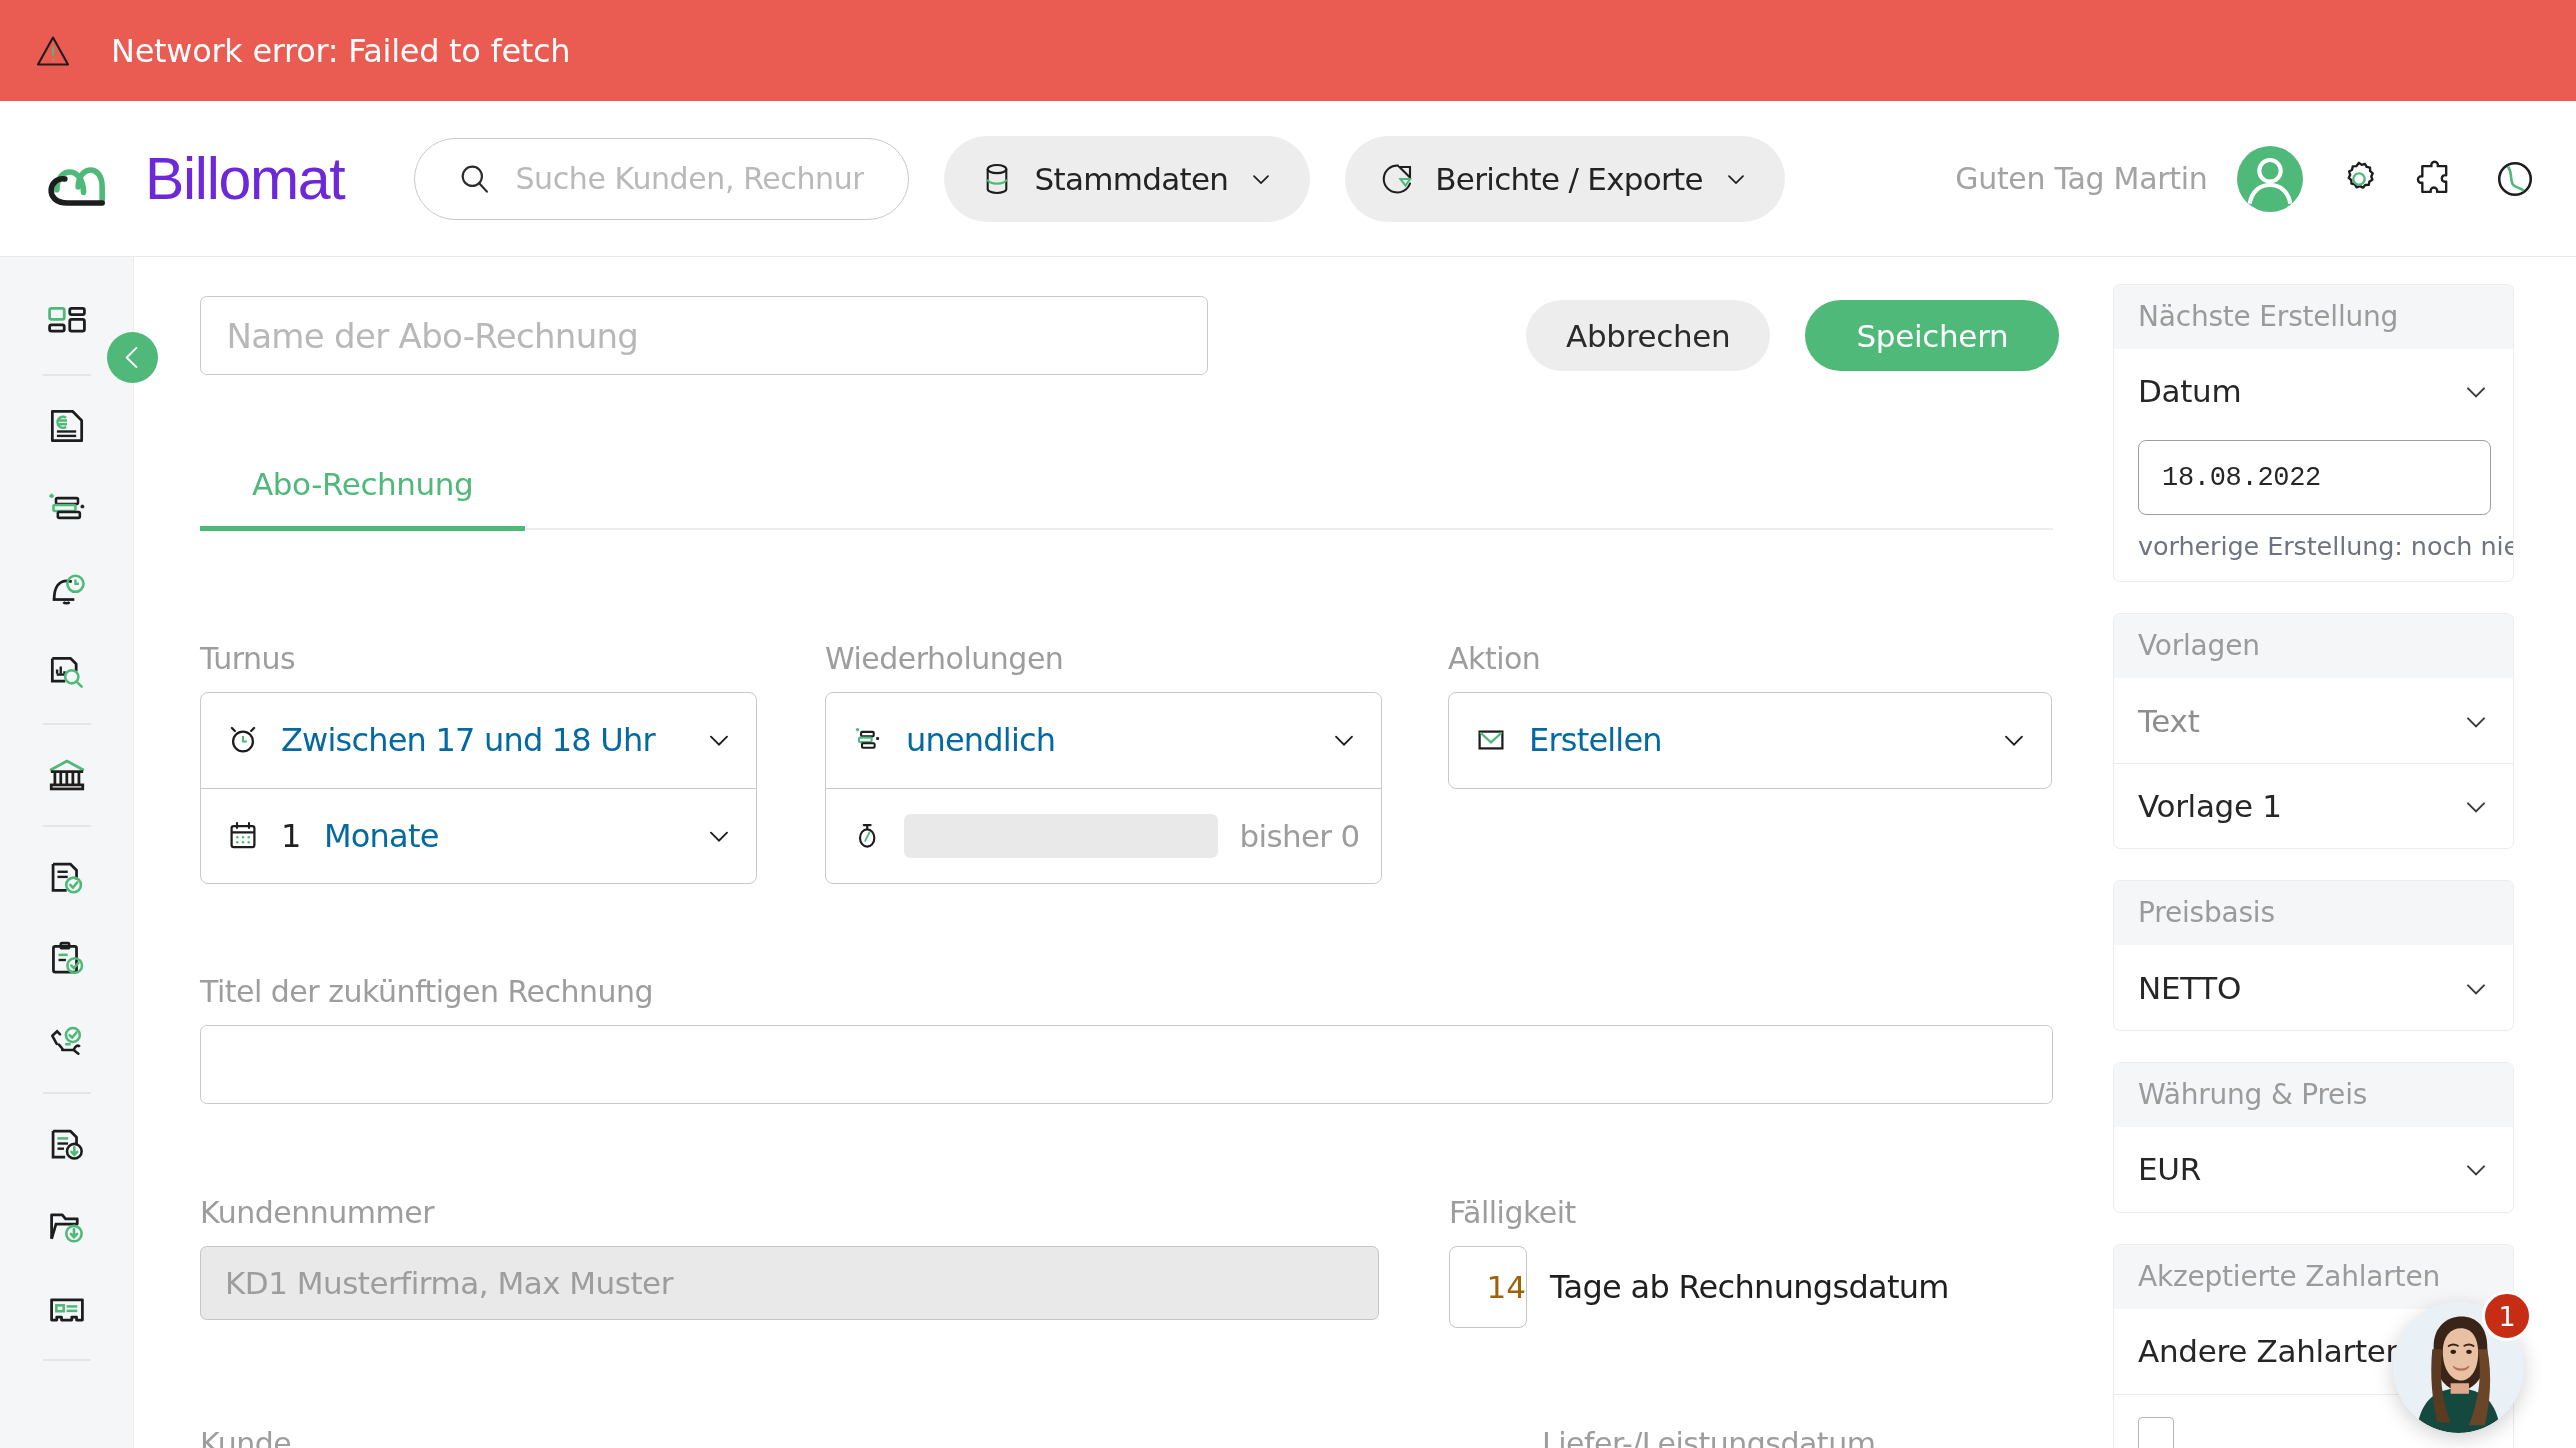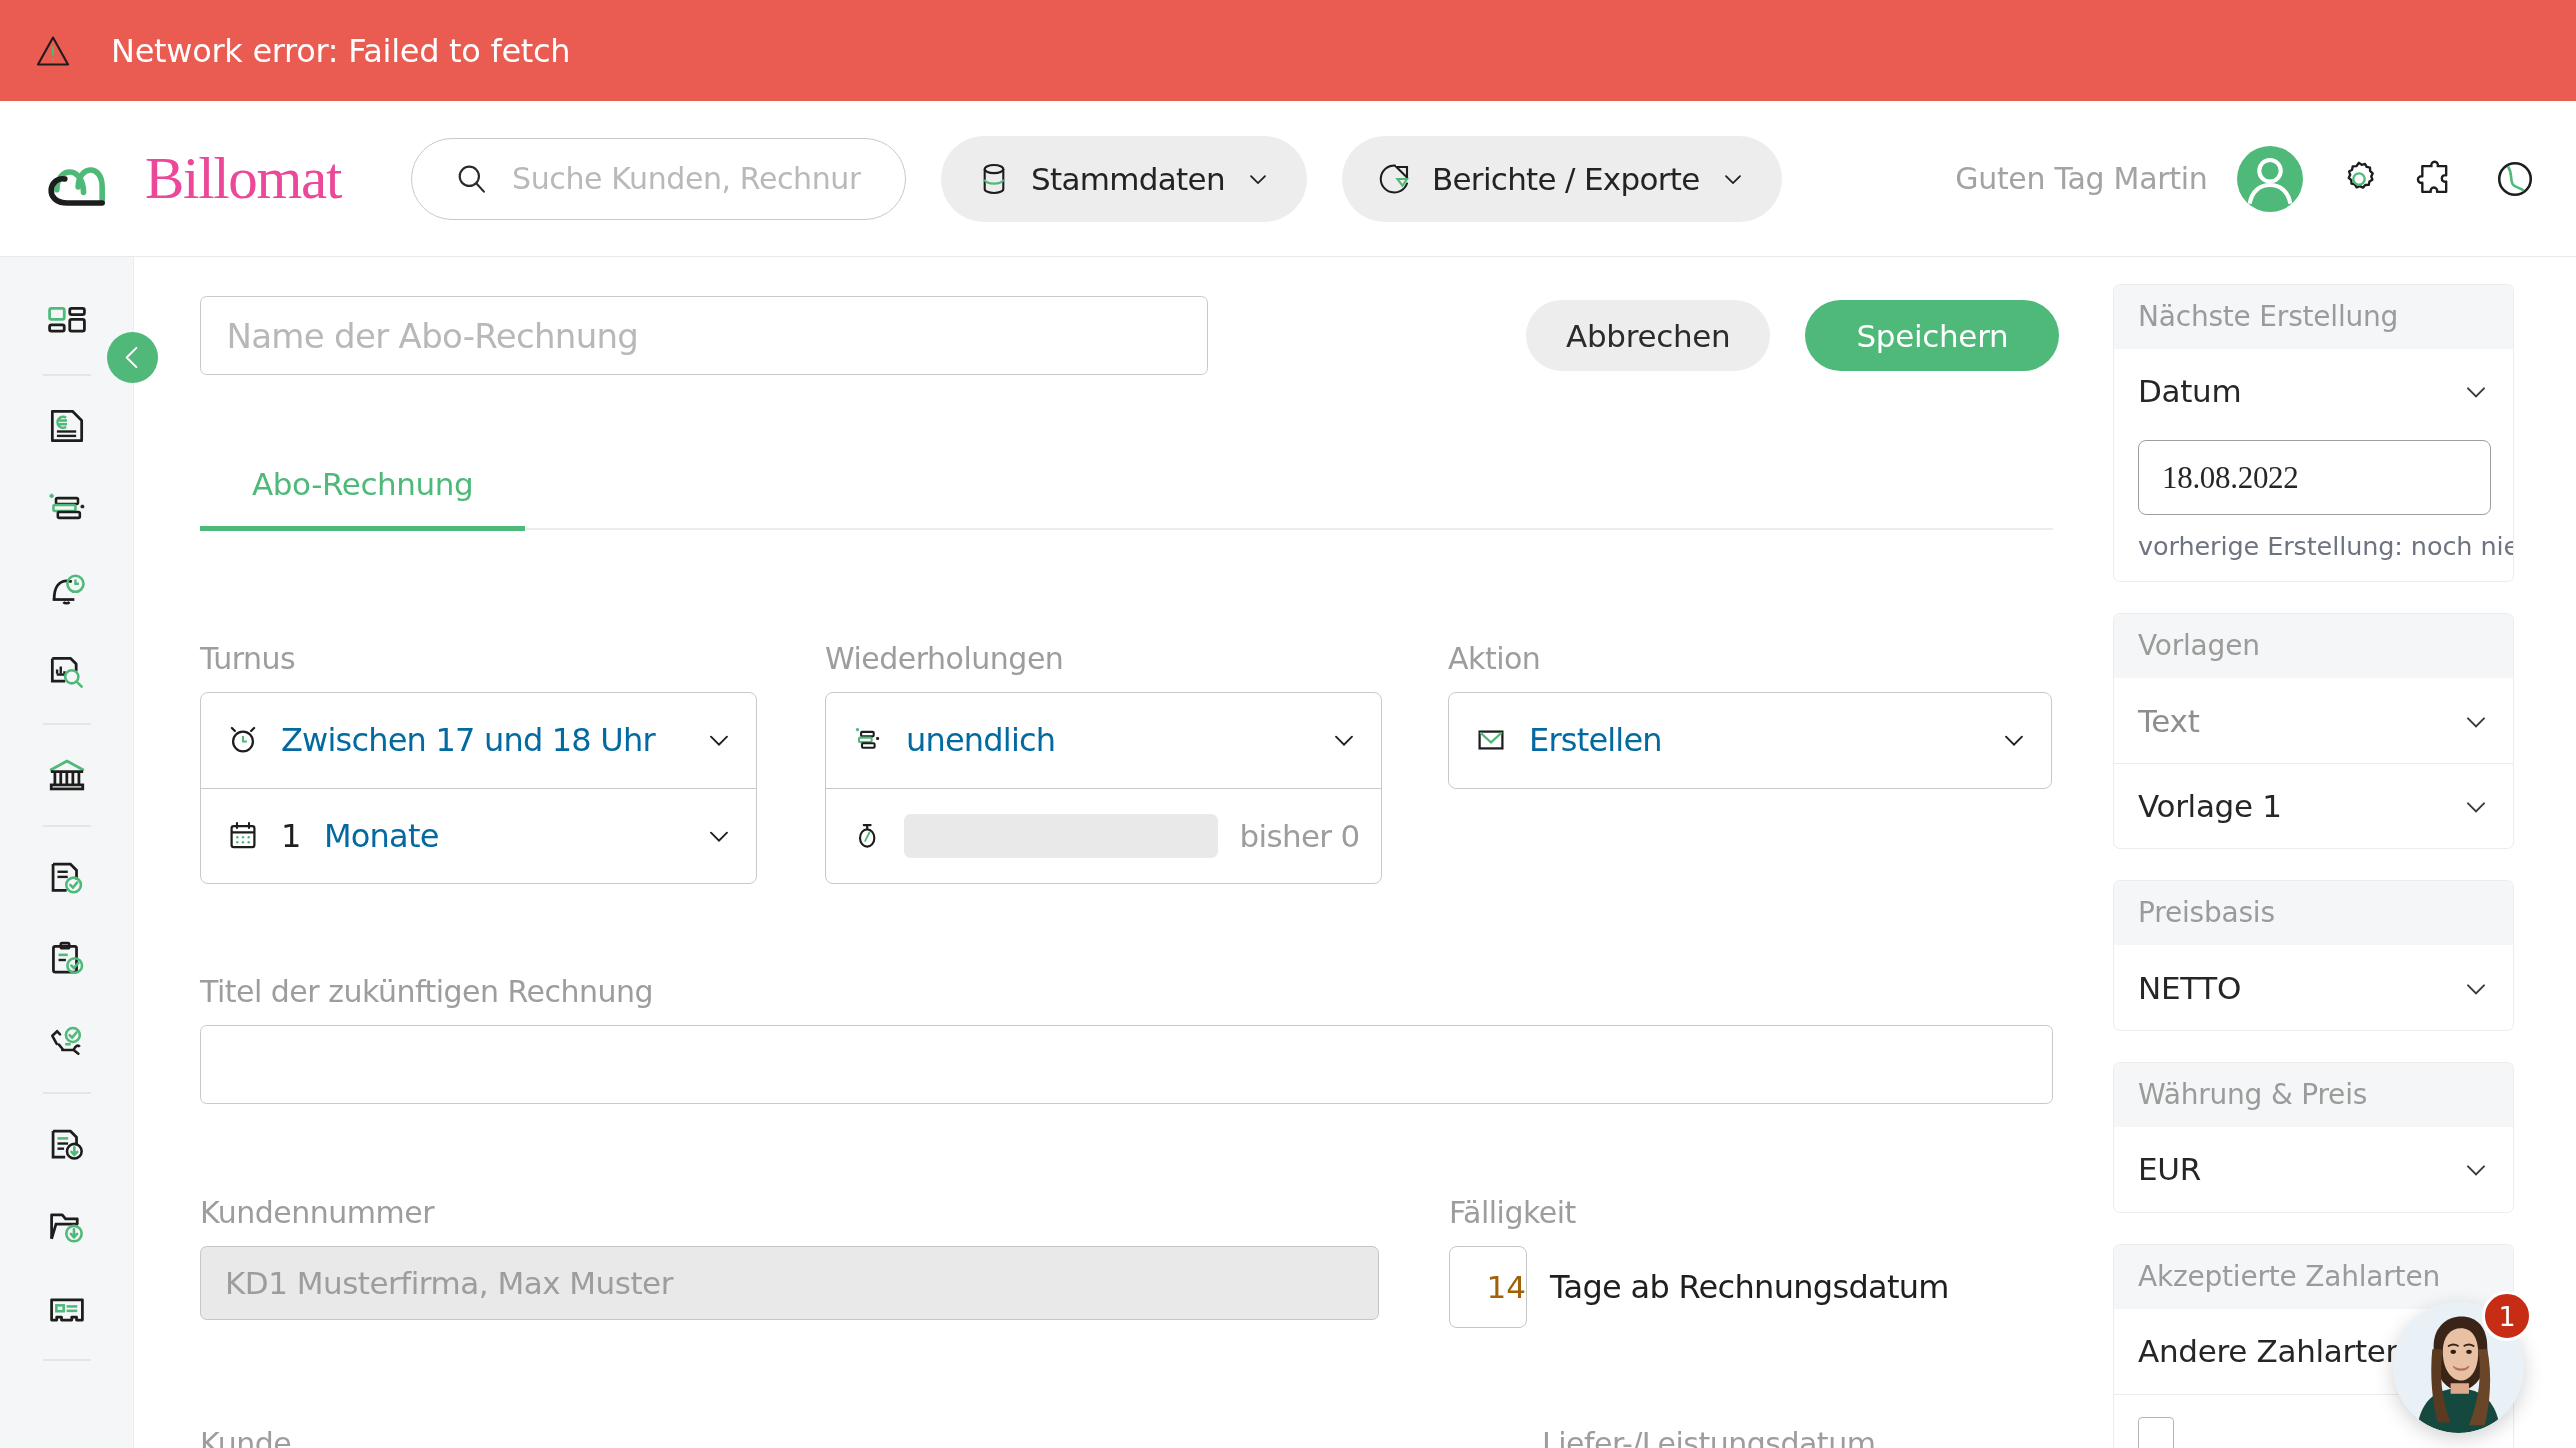--- a/index.html
+++ b/index.html
@@ -34,22 +34,22 @@
   .header {
     position: absolute; left: 0; top: 101px;
     width: 2576px; height: 156px;
     background: #ffffff;
     border-bottom: 1.3px solid #e9e9e9;
     display: flex; align-items: center;
   }
   .brand { display: flex; align-items: center; gap: 16px; margin-left: 38px; }
   .brand svg { display: block; }
   .brand .wordmark {
-    font-size: 59px; color: #ec4899; letter-spacing: -1.3px;
-    font-family: Liberation Serif, serif;
+    font-size: 59px; color: #6d28d9; letter-spacing: -1.3px;
+    font-family: Liberation Sans, sans-serif;
   }
 
   .searchbox {
     margin-left: 70px;
     width: 495px; height: 82px;
     border: 1.3px solid #c9c9c9;
     border-radius: 41px;
     display: flex; align-items: center;
     padding-left: 42px; gap: 23px;
     overflow: hidden;
@@ -276,22 +276,22 @@
     font-size: 31px; color: #262626;
     font-family: "DejaVu Sans", sans-serif;
     letter-spacing: -0.3px;
   }
   .card-sel .v.muted { color: #8e8e8e; }
   .card-sel .caret { margin-left: auto; }
   .card-body { padding: 6.7px 24px 20px 24px; }
   .date-input {
     width: 353px; height: 75px;
     border: 1.3px solid #9e9e9e; border-radius: 8px;
-    font-size: 31px; color: #262626;
-    font-family: Liberation Serif, serif;
+    font-size: 27px; color: #262626;
+    font-family: Liberation Mono, monospace;
     padding: 0 23px; outline: none; background: #fff;
     letter-spacing: -0.3px;
   }
   .hint {
     margin-top: 16px;
     font-size: 25.5px; color: #6d7480;
     font-family: "DejaVu Sans", sans-serif;
     letter-spacing: -0.1px; white-space: nowrap;
   }
   .chk-row { height: 81px; display:flex; align-items:center; gap: 19px; padding: 0 24px; border-top: 1.3px solid #ececec;}

